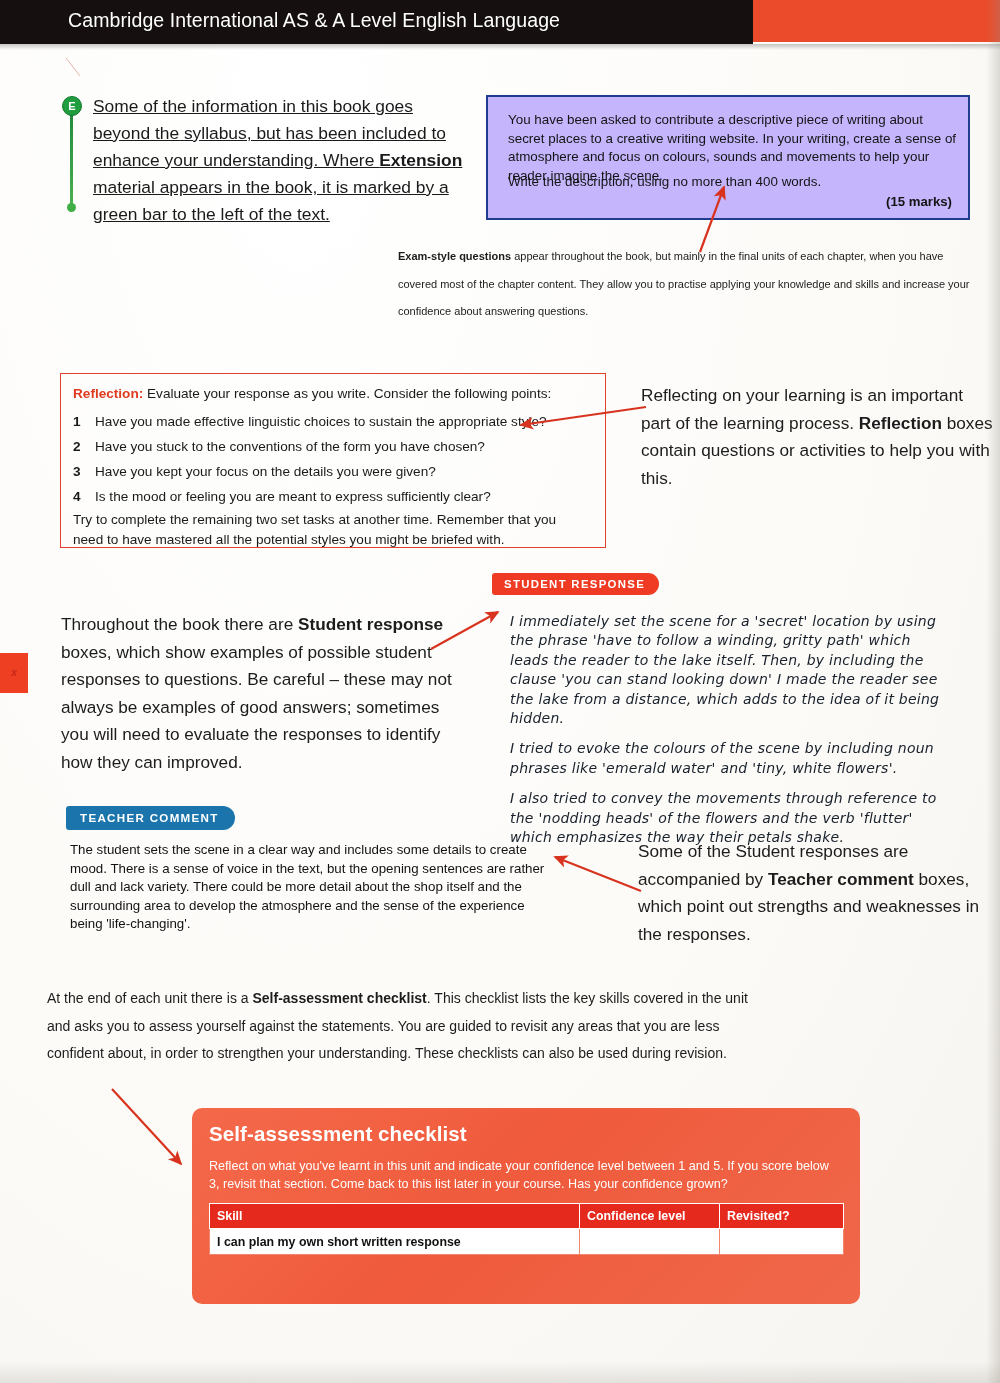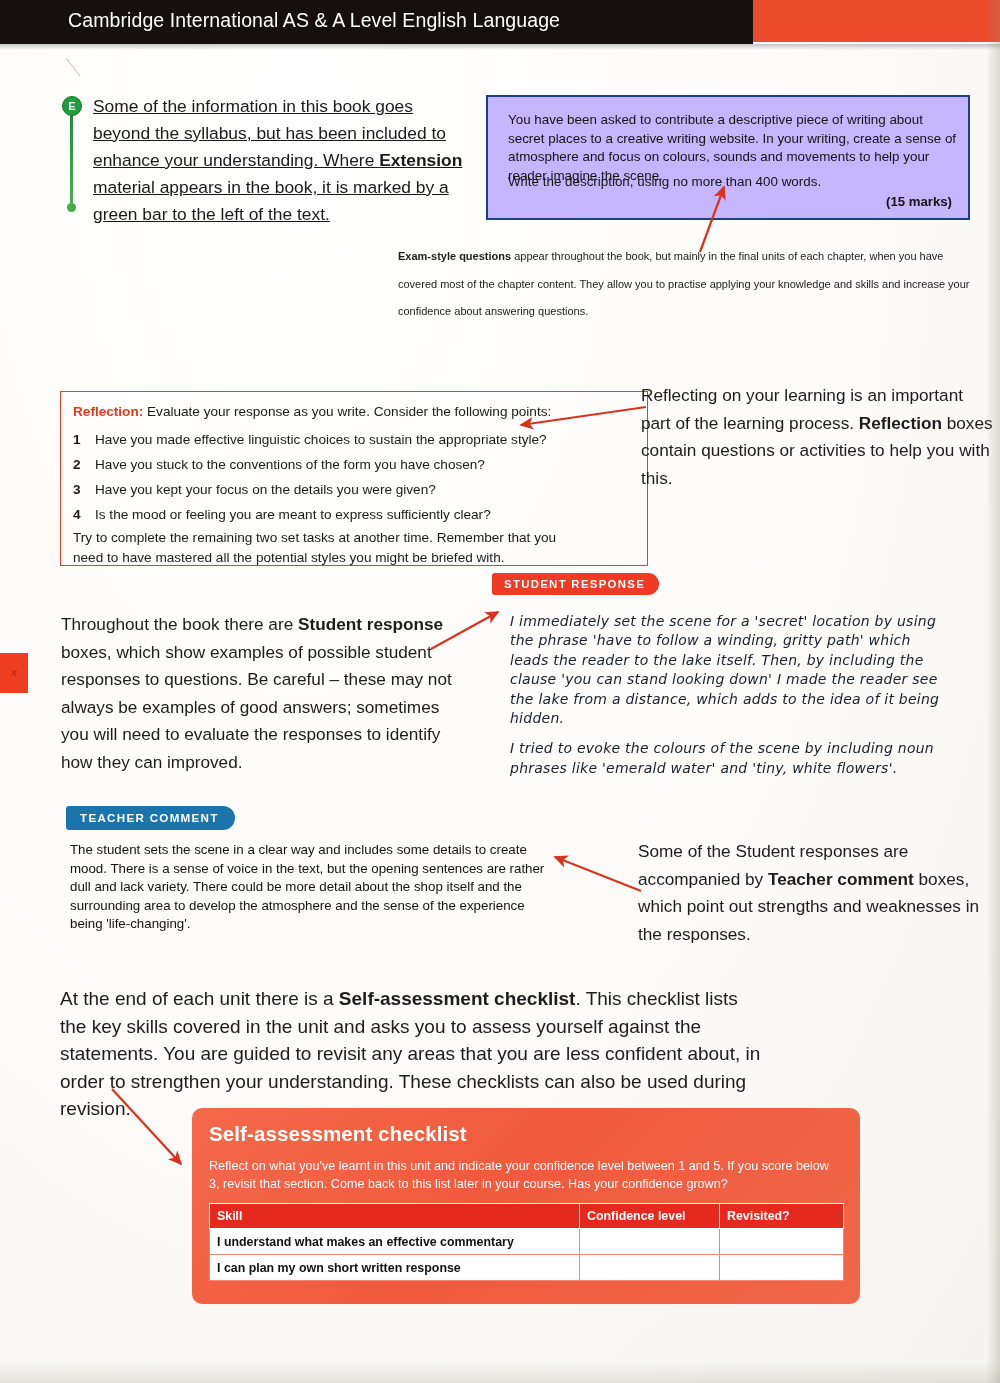--- a/index.html
+++ b/index.html
@@ -174,29 +174,29 @@
   }
   .anno-student {
     left: 61px; top: 611px; width: 392px;
     font-size: 17.2px; line-height: 27.5px;
   }
   .anno-teacher {
     left: 638px; top: 838px; width: 356px;
     font-size: 17.2px; line-height: 27.5px;
   }
   .anno-checklist {
-    left: 60px; top: 985px; width: 706px;
-    font-size: 19px; line-height: 27.5px;
+    left: 47px; top: 985px; width: 706px;
+    font-size: 14px; line-height: 27.5px;
   }
 
   
   .reflection-box {
     position: absolute;
-    left: 60px; top: 391px;
-    width: 588px; height: 175px;
+    left: 60px; top: 373px;
+    width: 546px; height: 175px;
     border: 1.6px solid #e2402a;
     background: rgba(255,255,255,0);
     box-sizing: border-box;
   }
   .refl-lead {
     position: absolute;
     left: 12px; top: 10px;
     width: 520px;
     font-size: 13.6px;
     line-height: 19px;
@@ -406,20 +406,21 @@
 </div>
 
 <div class="body-copy anno-reflection">
   <span>Reflecting on your learning is an important part of the learning process. </span><b>Reflection</b><span> boxes contain questions or activities to help you with this.</span>
 </div>
 
 <div class="sr-tag">STUDENT RESPONSE</div>
 <div class="sr-body">
   <p>I immediately set the scene for a 'secret' location by using the phrase 'have to follow a winding, gritty path' which leads the reader to the lake itself. Then, by including the clause 'you can stand looking down' I made the reader see the lake from a distance, which adds to the idea of it being hidden.</p>
   <p>I tried to evoke the colours of the scene by including noun phrases like 'emerald water' and 'tiny, white flowers'.</p>
+  <p>I also tried to convey the movements through reference to the 'nodding heads' of the flowers and the verb 'flutter' which emphasizes the way their petals shake.</p>
 </div>
 
 <div class="body-copy anno-student">
   <span>Throughout the book there are </span><b>Student response</b><span> boxes, which show examples of possible student responses to questions. Be careful – these may not always be examples of good answers; sometimes you will need to evaluate the responses to identify how they can improved.</span>
 </div>
 
 <div class="tc-tag">TEACHER COMMENT</div>
 <div class="tc-body">The student sets the scene in a clear way and includes some details to create mood. There is a sense of voice in the text, but the opening sentences are rather dull and lack variety. There could be more detail about the shop itself and the surrounding area to develop the atmosphere and the sense of the experience being 'life-changing'.</div>
 
 <div class="body-copy anno-teacher">
@@ -441,25 +442,20 @@
     </colgroup>
     <thead>
       <tr>
         <th>Skill</th>
         <th>Confidence level</th>
         <th>Revisited?</th>
       </tr>
     </thead>
     <tbody>
       <tr>
-        <td>I understand what makes an effective commentary</td>
-        <td></td>
-        <td></td>
-      </tr>
-      <tr>
         <td>I can plan my own short written response</td>
         <td></td>
         <td></td>
       </tr>
     </tbody>
   </table>
 </div>
 
 <svg class="arrow-layer" viewBox="0 0 1000 1383">
   <defs>

